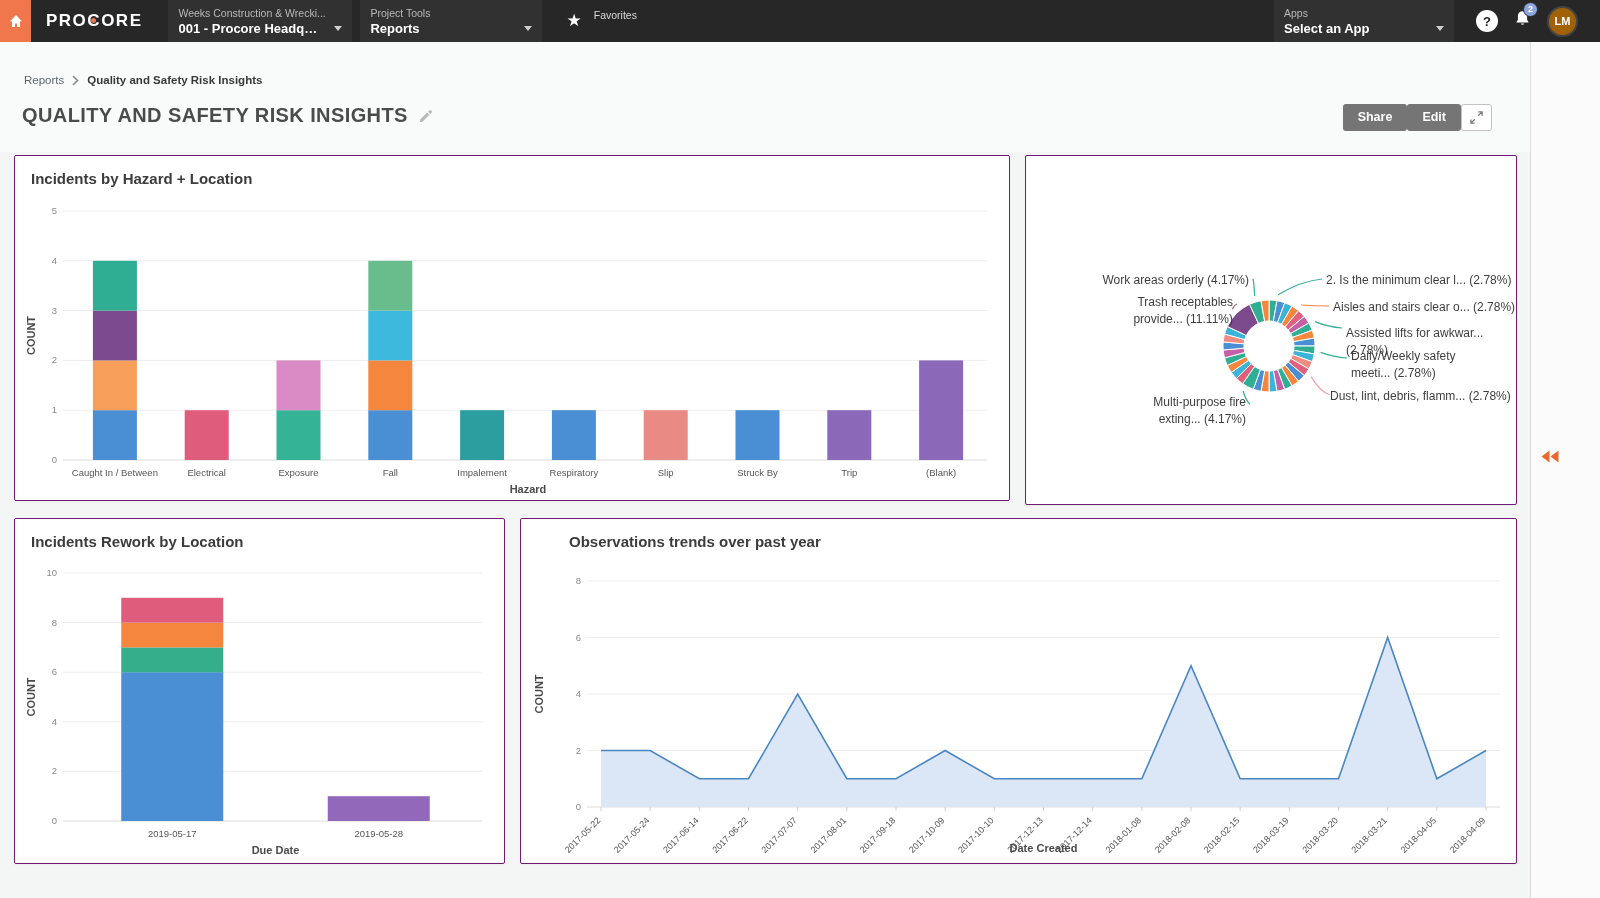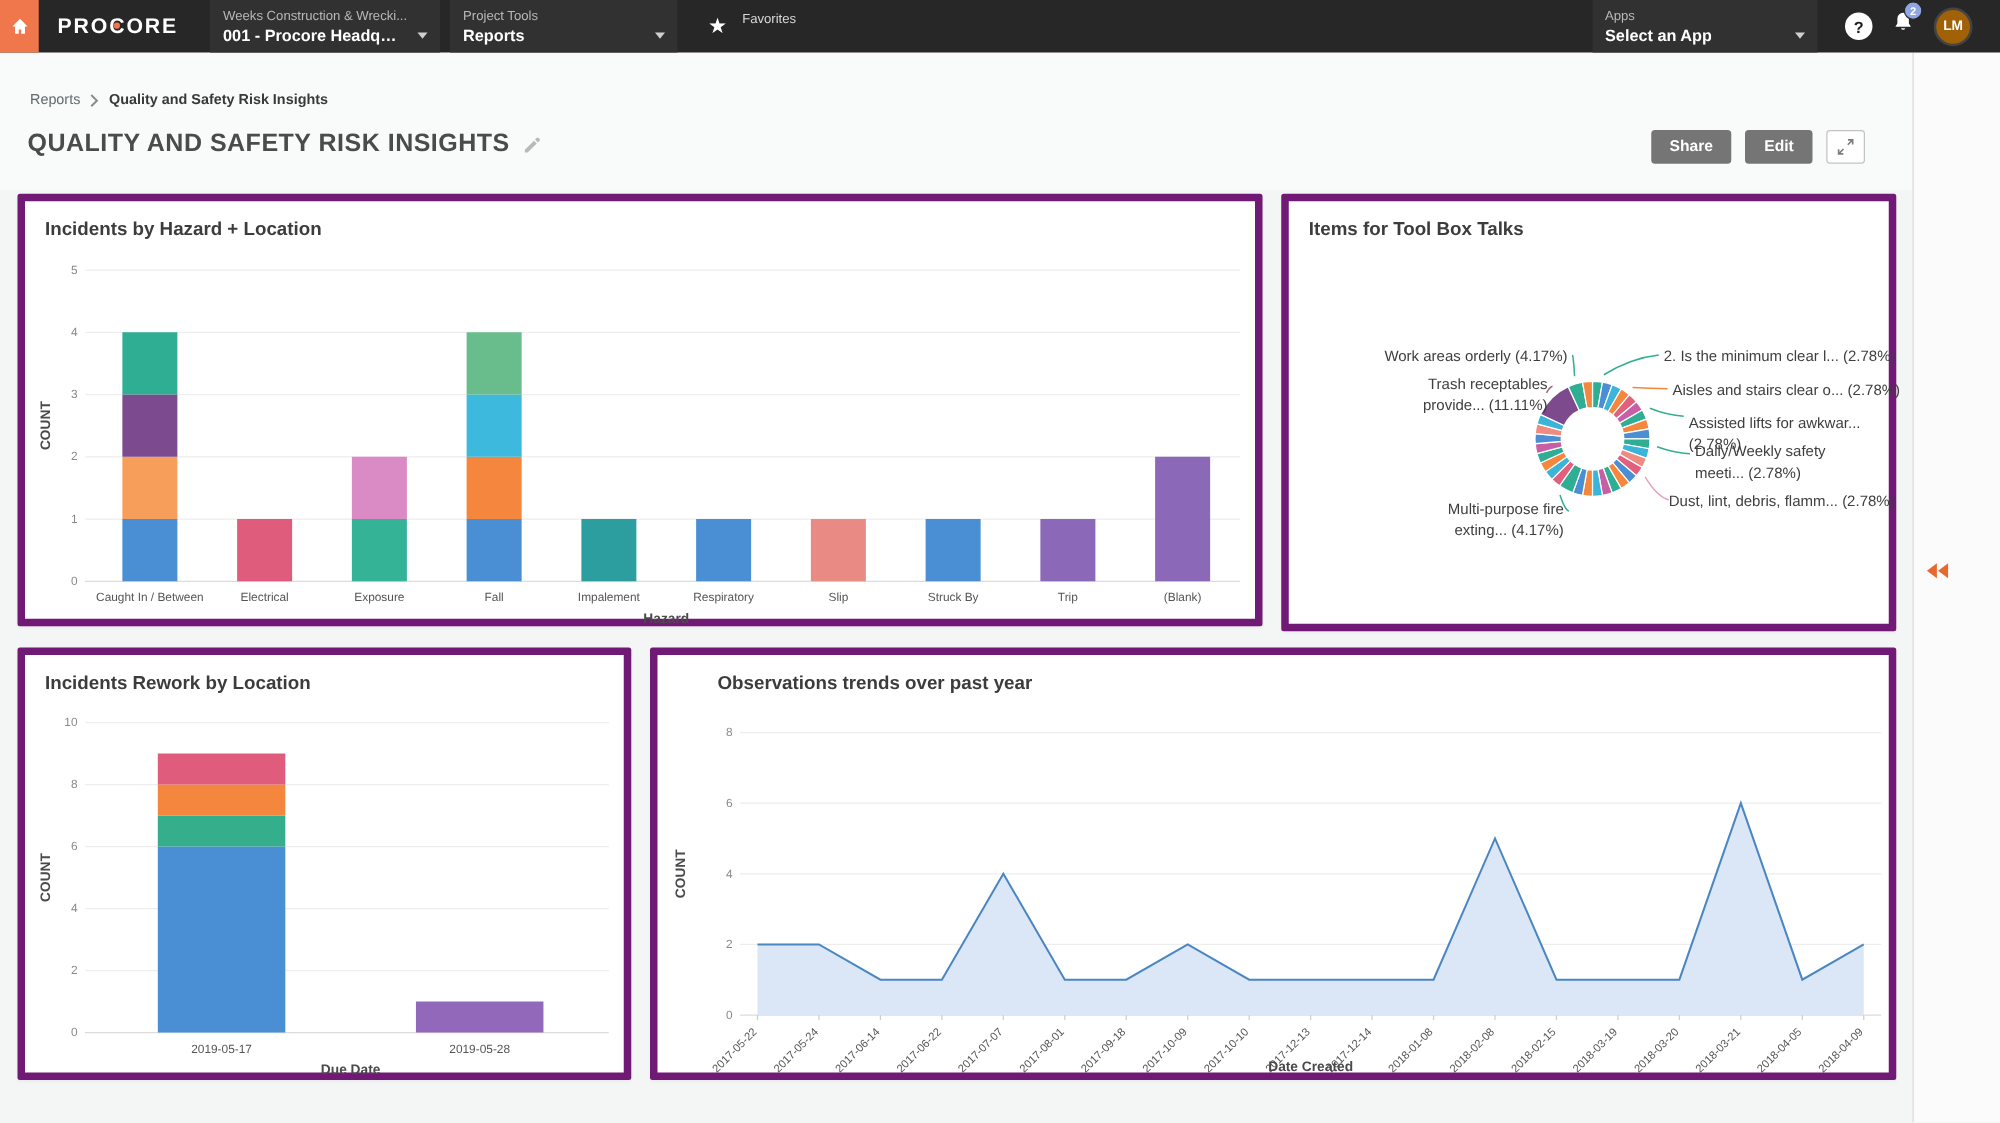--- a/index.html
+++ b/index.html
@@ -42,28 +42,28 @@
     border:2px solid #444; cursor:pointer; }
   
   .page-header { position:absolute; top:42px; left:0; width:1530px; height:110px; background:#f9fafa; }
   .breadcrumb { position:absolute; left:24px; top:32px; display:flex; align-items:center;
     gap:8px; font-size:11.5px; }
   .bc-link { color:#5f6a6d; cursor:pointer; }
   .bc-current { color:#37393a; font-weight:bold; }
   .title-row { position:absolute; left:22px; top:62px; display:flex; align-items:center; gap:10px; }
   .page-title { margin:0; font-size:20px; font-weight:bold; color:#4b4b4b; letter-spacing:.4px; }
   .pencil { cursor:pointer; display:flex; }
-  .hdr-actions { position:absolute; right:38px; top:62px; display:flex; gap:11px; align-items:center; }
+  .hdr-actions { position:absolute; right:38px; top:62px; display:flex; align-items:center; }
   .btn { background:#757575; color:#fff; font-weight:bold; font-size:12.5px;
     font-family:"Liberation Sans",sans-serif; padding:6px 15px; border-radius:3px;
     border:none; cursor:pointer; line-height:15px; }
   .btn-expand { background:#fff; border:1px solid #c3c3c3; border-radius:3px;
     width:31px; height:27px; display:flex; align-items:center; justify-content:center; cursor:pointer; }
   
-  .card { position:absolute; background:#fff; border:6px solid #701a75; border-radius:2px;
+  .card { position:absolute; background:#fff; border:1px solid #701a75; border-radius:2px;
     box-shadow:0 1px 2px rgba(0,0,0,.04); }
   .card-title { font-size:15px; font-weight:bold; color:#3c3c3c; padding:14px 16px 2px; }
   .chart { position:absolute; top:38px; left:10px; }
   #card-incidents { left:14px; top:155px; width:996px; height:346px; }
   #card-donut     { left:1025px; top:155px; width:492px; height:350px; }
   #card-rework    { left:14px; top:518px; width:491px; height:346px; }
   #card-observations { left:520px; top:518px; width:997px; height:346px;padding-left:32px; }
   svg text { font-family:"Liberation Sans",sans-serif; }
   .tick { font-size:9.5px; fill:#8a8a8a; }
   .cat { font-size:9.5px; fill:#555; }
@@ -201,21 +201,20 @@
         <text x="732.5" y="282" text-anchor="middle" class="cat">Struck By</text>
         <rect x="802.3" y="216.20000000000002" width="44" height="49.79999999999998" fill="#8b68b8"></rect>
         <text x="824.3" y="282" text-anchor="middle" class="cat">Trip</text>
         <rect x="894.1" y="166.4" width="44" height="99.6" fill="#8b68b8"></rect>
         <text x="916.1" y="282" text-anchor="middle" class="cat">(Blank)</text>
         <text x="503" y="299" text-anchor="middle" class="axis-title">Hazard</text>
       </svg></div>
 </section>
 
 <section class="card" id="card-donut">
-  <div class="card-title">Items for Tool Box Talks</div>
   <div class="donut-area" id="chart-donut">
       <svg width="492" height="350" style="position:absolute;top:0;left:0">
         <path d="M243,144 A46,46 0 0 1 250.98860627273126,144.69898268449947 L247.34163384387568,165.3798818937497 A25,25 0 0 0 243,165 Z" fill="#2fae94" stroke="#fff" stroke-width="1"></path>
         <path d="M250.98860627273126,144.69898268449947 A46,46 0 0 1 258.73443439511806,146.774688268727 L251.55132304082503,166.50798275474295 A25,25 0 0 0 247.34163384387568,165.3798818937497 Z" fill="#4a8fd3" stroke="#fff" stroke-width="1"></path>
         <path d="M258.73443439511806,146.774688268727 A46,46 0 0 1 266.00208437869696,150.16403491522635 L255.50113281450922,168.3500189756665 A25,25 0 0 0 251.55132304082503,166.50798275474295 Z" fill="#3cb4da" stroke="#fff" stroke-width="1"></path>
         <path d="M266.00208437869696,150.16403491522635 A46,46 0 0 1 272.5706883323583,154.7640185101858 L259.07102626758603,170.8500100598836 A25,25 0 0 0 255.50113281450922,168.3500189756665 Z" fill="#f5863e" stroke="#fff" stroke-width="1"></path>
         <path d="M272.5706883323583,154.7640185101858 A46,46 0 0 1 278.24062275936535,160.43484301526368 L262.1525123692203,173.93197989959984 A25,25 0 0 0 259.07102626758603,170.8500100598836 Z" fill="#e0607e" stroke="#fff" stroke-width="1"></path>
         <path d="M278.24062275936535,160.43484301526368 A46,46 0 0 1 282.8395752255126,167.0041689462911 L264.65194305734383,177.50226573167996 A25,25 0 0 0 262.1525123692203,173.93197989959984 Z" fill="#c75fa7" stroke="#fff" stroke-width="1"></path>
         <path d="M282.8395752255126,167.0041689462911 A46,46 0 0 1 286.22778102903175,174.27235086524104 L266.49335925490857,181.45236460067446 A25,25 0 0 0 264.65194305734383,177.50226573167996 Z" fill="#2fae94" stroke="#fff" stroke-width="1"></path>
         <path d="M286.22778102903175,174.27235086524104 A46,46 0 0 1 288.30227072695834,182.0185047151944 L267.6207993081295,185.66223082347523 A25,25 0 0 0 266.49335925490857,181.45236460067446 Z" fill="#f5863e" stroke="#fff" stroke-width="1"></path>

